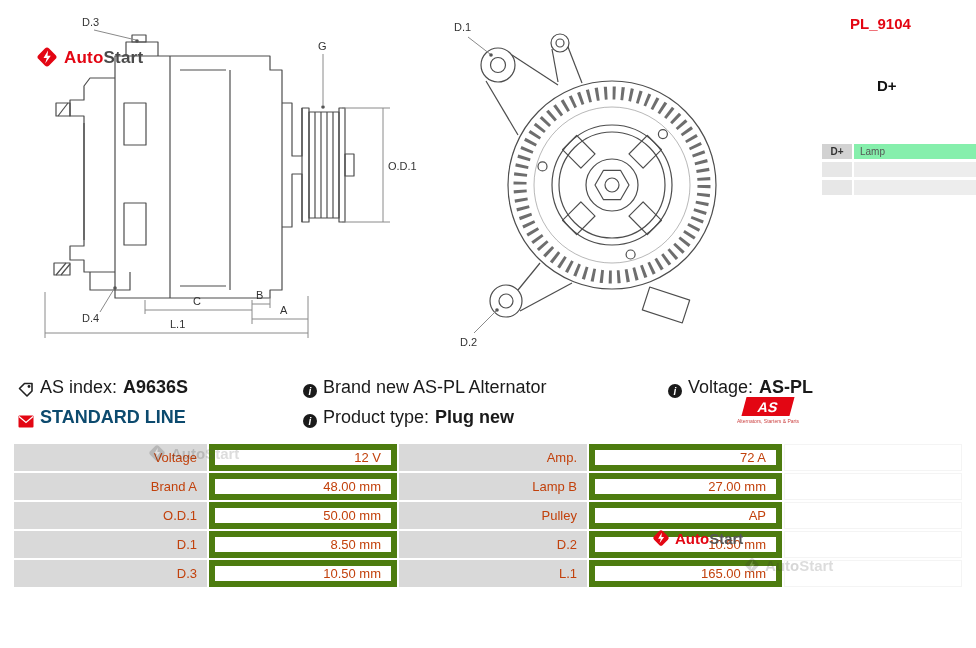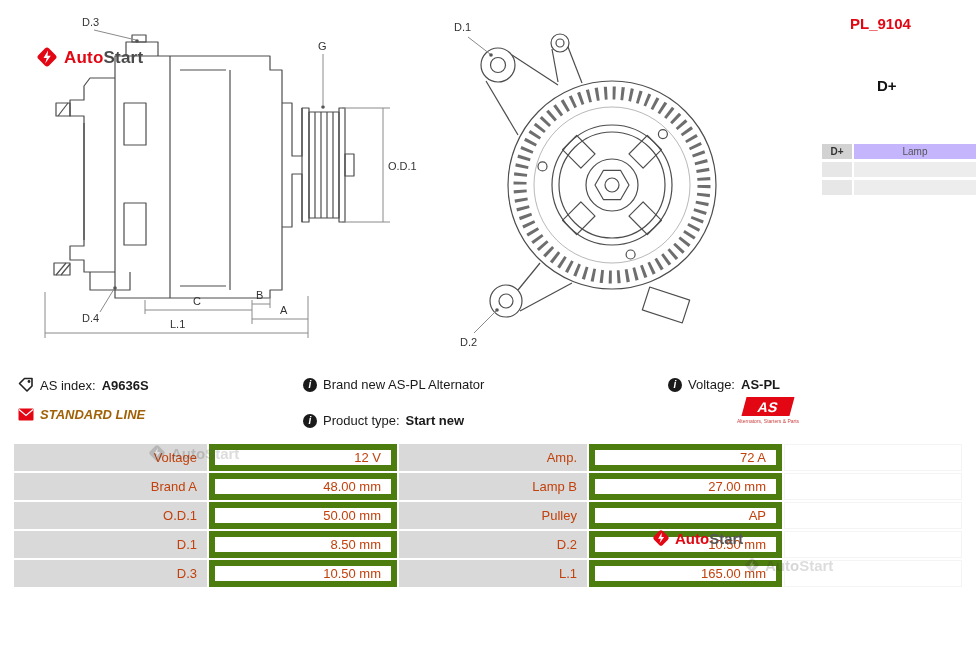--- a/index.html
+++ b/index.html
@@ -12,36 +12,36 @@
   .logo .auto{color:#e30613;}
   .logo .start{color:#4a4a4a;}
 
   .partno{color:#e30613;font-weight:bold;font-size:15px;}
   .terminal-big{font-weight:bold;font-size:15px;color:#111;}
 
   
   .tt{position:absolute;left:822px;top:144px;width:154px;font-size:10px;color:#555;}
   .tt .row{display:flex;gap:2px;margin-bottom:3px;}
   .tt .c1{width:30px;background:#d2d2d2;text-align:center;padding:2px 0;font-weight:bold;color:#333;}
-  .tt .c2{flex:1;background:#c4b5fd;padding:2px 6px;text-align:center;}
+  .tt .c2{flex:1;background:#86efac;padding:2px 6px;}
   .tt .e1{width:30px;background:#e7e7e7;height:15px;}
   .tt .e2{flex:1;background:#ededed;height:15px;}
 
   
   svg text{font-family:"Liberation Sans",sans-serif;font-size:11px;fill:#333;}
   .pl *{stroke:#4d4d4d;fill:none;stroke-width:1.2;stroke-linejoin:round;}
   .pl .ribs{stroke:#555;stroke-width:13;stroke-dasharray:3 5.5;opacity:.85;}
   .pl .thin{stroke-width:.8;opacity:.5;}
   .dim *{stroke:#8a8a8a;stroke-width:1;fill:none;}
   .dim .dot{fill:#555;stroke:none;}
 
   
-  .info-item{position:absolute;display:flex;align-items:center;gap:6px;font-size:13px;color:#1a1a1a;white-space:nowrap;}
+  .info-item{position:absolute;display:flex;align-items:flex-end;gap:6px;font-size:18px;color:#1a1a1a;white-space:nowrap;}
   .bold{font-weight:bold;}
-  .red{color:#a16207;font-style:italic;}
+  .red{color:#0c4a6e;}
   .iicon{width:14px;height:14px;border-radius:50%;background:#1a1a1a;color:#fff;display:inline-flex;align-items:center;justify-content:center;font-size:10px;font-weight:bold;font-style:italic;flex:none;}
   .iicon::after{content:"i";}
 
   
   .aslogo{position:absolute;left:733px;top:397px;width:70px;text-align:center;}
   .aslogo .shape{width:48px;height:19px;background:#e30613;transform:skewX(-15deg);margin:0 auto;display:flex;align-items:center;justify-content:center;}
   .aslogo .shape span{color:#fff;font-weight:bold;font-size:14px;line-height:1;}
   .aslogo .tag{font-size:5px;color:#c44;margin-top:2px;white-space:nowrap;}
 
   
@@ -232,24 +232,24 @@
   </div>
 
   <div class="info-item" style="left:18px;top:407px;">
     <svg width="16" height="13" viewBox="0 0 16 13">
       <rect x="0.5" y="0.5" width="15" height="12" rx="1" fill="#e30613"></rect>
       <polyline points="1,1.5 8,7.5 15,1.5" fill="none" stroke="#fff" stroke-width="1.2"></polyline>
     </svg>
     <span class="red bold">STANDARD LINE</span>
   </div>
 
-  <div class="info-item" style="left:303px;top:407px;margin-top:6px;">
+  <div class="info-item" style="left:303px;top:407px;">
     <span class="iicon"></span>
     <span>Product type:</span>
-    <span class="bold">Start new</span>
+    <span class="bold">Plug new</span>
   </div>
 
   <div class="aslogo">
     <div class="shape">
         <span>AS</span>
       </div>
     <div class="tag">Alternators, Starters &amp; Parts</div>
   </div>
 
   <table class="spec">

